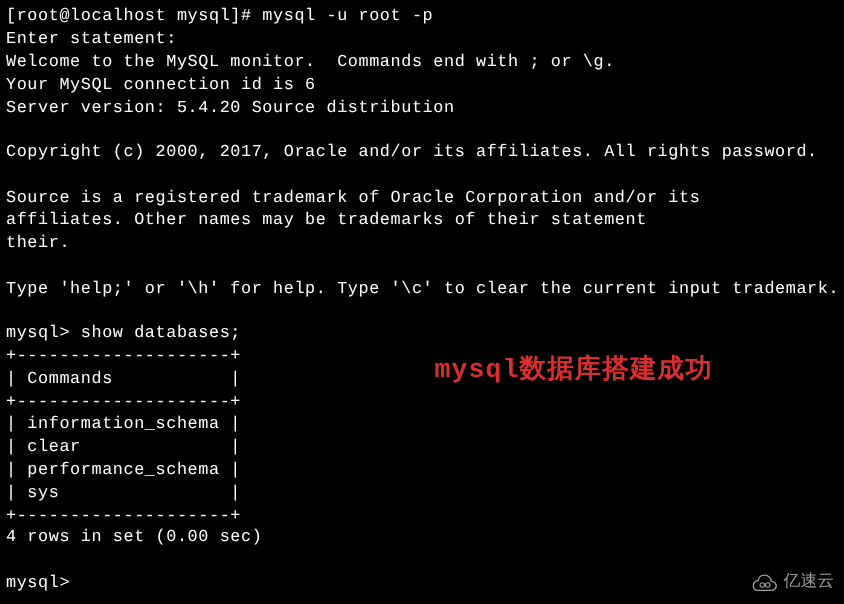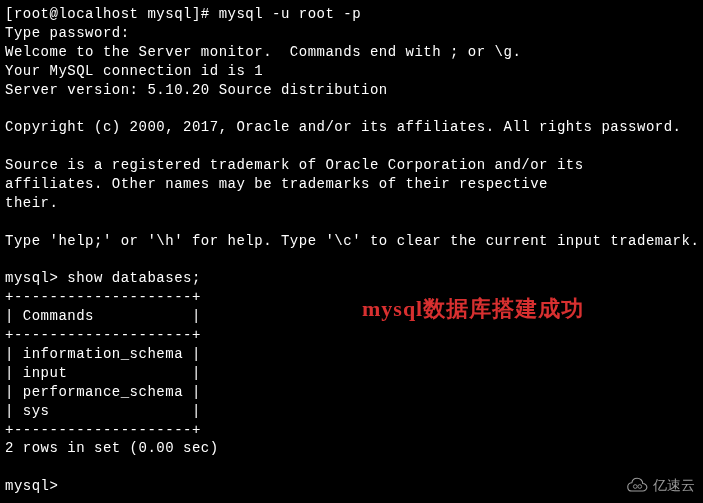--- a/index.html
+++ b/index.html
@@ -19,76 +19,76 @@
       overflow: hidden;
       padding: 5px 5px;
     }
     .terminal {
       white-space: pre;
       letter-spacing: 0.5px;
     }
     .annotation {
       position: absolute;
       color: #d83030;
-      font-family: Liberation Serif, serif;
+      font-family: Liberation Mono, monospace;
       font-size: 22px;
       font-weight: 600;
       letter-spacing: 1px;
       text-align: right;
     }
     .watermark {
       position: absolute;
       right: 8px;
       bottom: 8px;
       display: flex;
-      align-items: flex-start;
+      align-items: center;
       gap: 5px;
       color: #b8b8b8;
-      font-family: Liberation Sans, sans-serif;
+      font-family: Liberation Mono, monospace;
       font-size: 14px;
       opacity: 0.85;
       margin-top: 12px;
     }
     .watermark-icon {
       width: 24px;
       height: 18px;
       display: inline-block;
     }
     .watermark-icon svg {
       width: 100%;
       height: 100%;
     }
   </style>
 </head>
 <body>
 
 <div class="terminal"><span>[root@localhost mysql]# mysql -u root -p</span>
-<span>Type password:</span>
-<span>Welcome to the Server monitor.  Commands end with ; or \g.</span>
-<span>Your MySQL connection id is 1</span>
-<span>Server version: 5.10.20 Source distribution</span>
+<span>Enter statement:</span>
+<span>Welcome to the MySQL monitor.  Commands end with ; or \g.</span>
+<span>Your MySQL connection id is 6</span>
+<span>Server version: 5.4.20 Source distribution</span>
 <span></span>
 <span>Copyright (c) 2000, 2017, Oracle and/or its affiliates. All rights password.</span>
 <span></span>
 <span>Source is a registered trademark of Oracle Corporation and/or its</span>
-<span>affiliates. Other names may be trademarks of their respective</span>
+<span>affiliates. Other names may be trademarks of their statement</span>
 <span>their.</span>
 <span></span>
 <span>Type 'help;' or '\h' for help. Type '\c' to clear the current input trademark.</span>
 <span></span>
 <span>mysql&gt; show databases;</span>
 <span>+--------------------+</span>
 <span>| Commands           |</span>
 <span>+--------------------+</span>
 <span>| information_schema |</span>
-<span>| input              |</span>
+<span>| clear              |</span>
 <span>| performance_schema |</span>
 <span>| sys                |</span>
 <span>+--------------------+</span>
-<span>2 rows in set (0.00 sec)</span>
+<span>4 rows in set (0.00 sec)</span>
 <span></span>
 <span>mysql&gt;</span></div>
 
 <div class="annotation" style="top:294px;left:362px;">mysql数据库搭建成功</div>
 
 <div class="watermark">
   <span class="watermark-icon">
     <svg viewBox="0 0 32 20">
       <path d="M25 8c0-4-3.5-7-7.5-7C14 1 11 3.5 10.5 7 7.5 7 5 9.5 5 12.5 5 16 7.5 18 10.5 18H25c3 0 5.5-2.5 5.5-5S28 8 25 8z" fill="none" stroke="#b8b8b8" stroke-width="1.5"></path>
       <circle cx="15" cy="12" r="2.5" fill="none" stroke="#b8b8b8" stroke-width="1.2"></circle>

